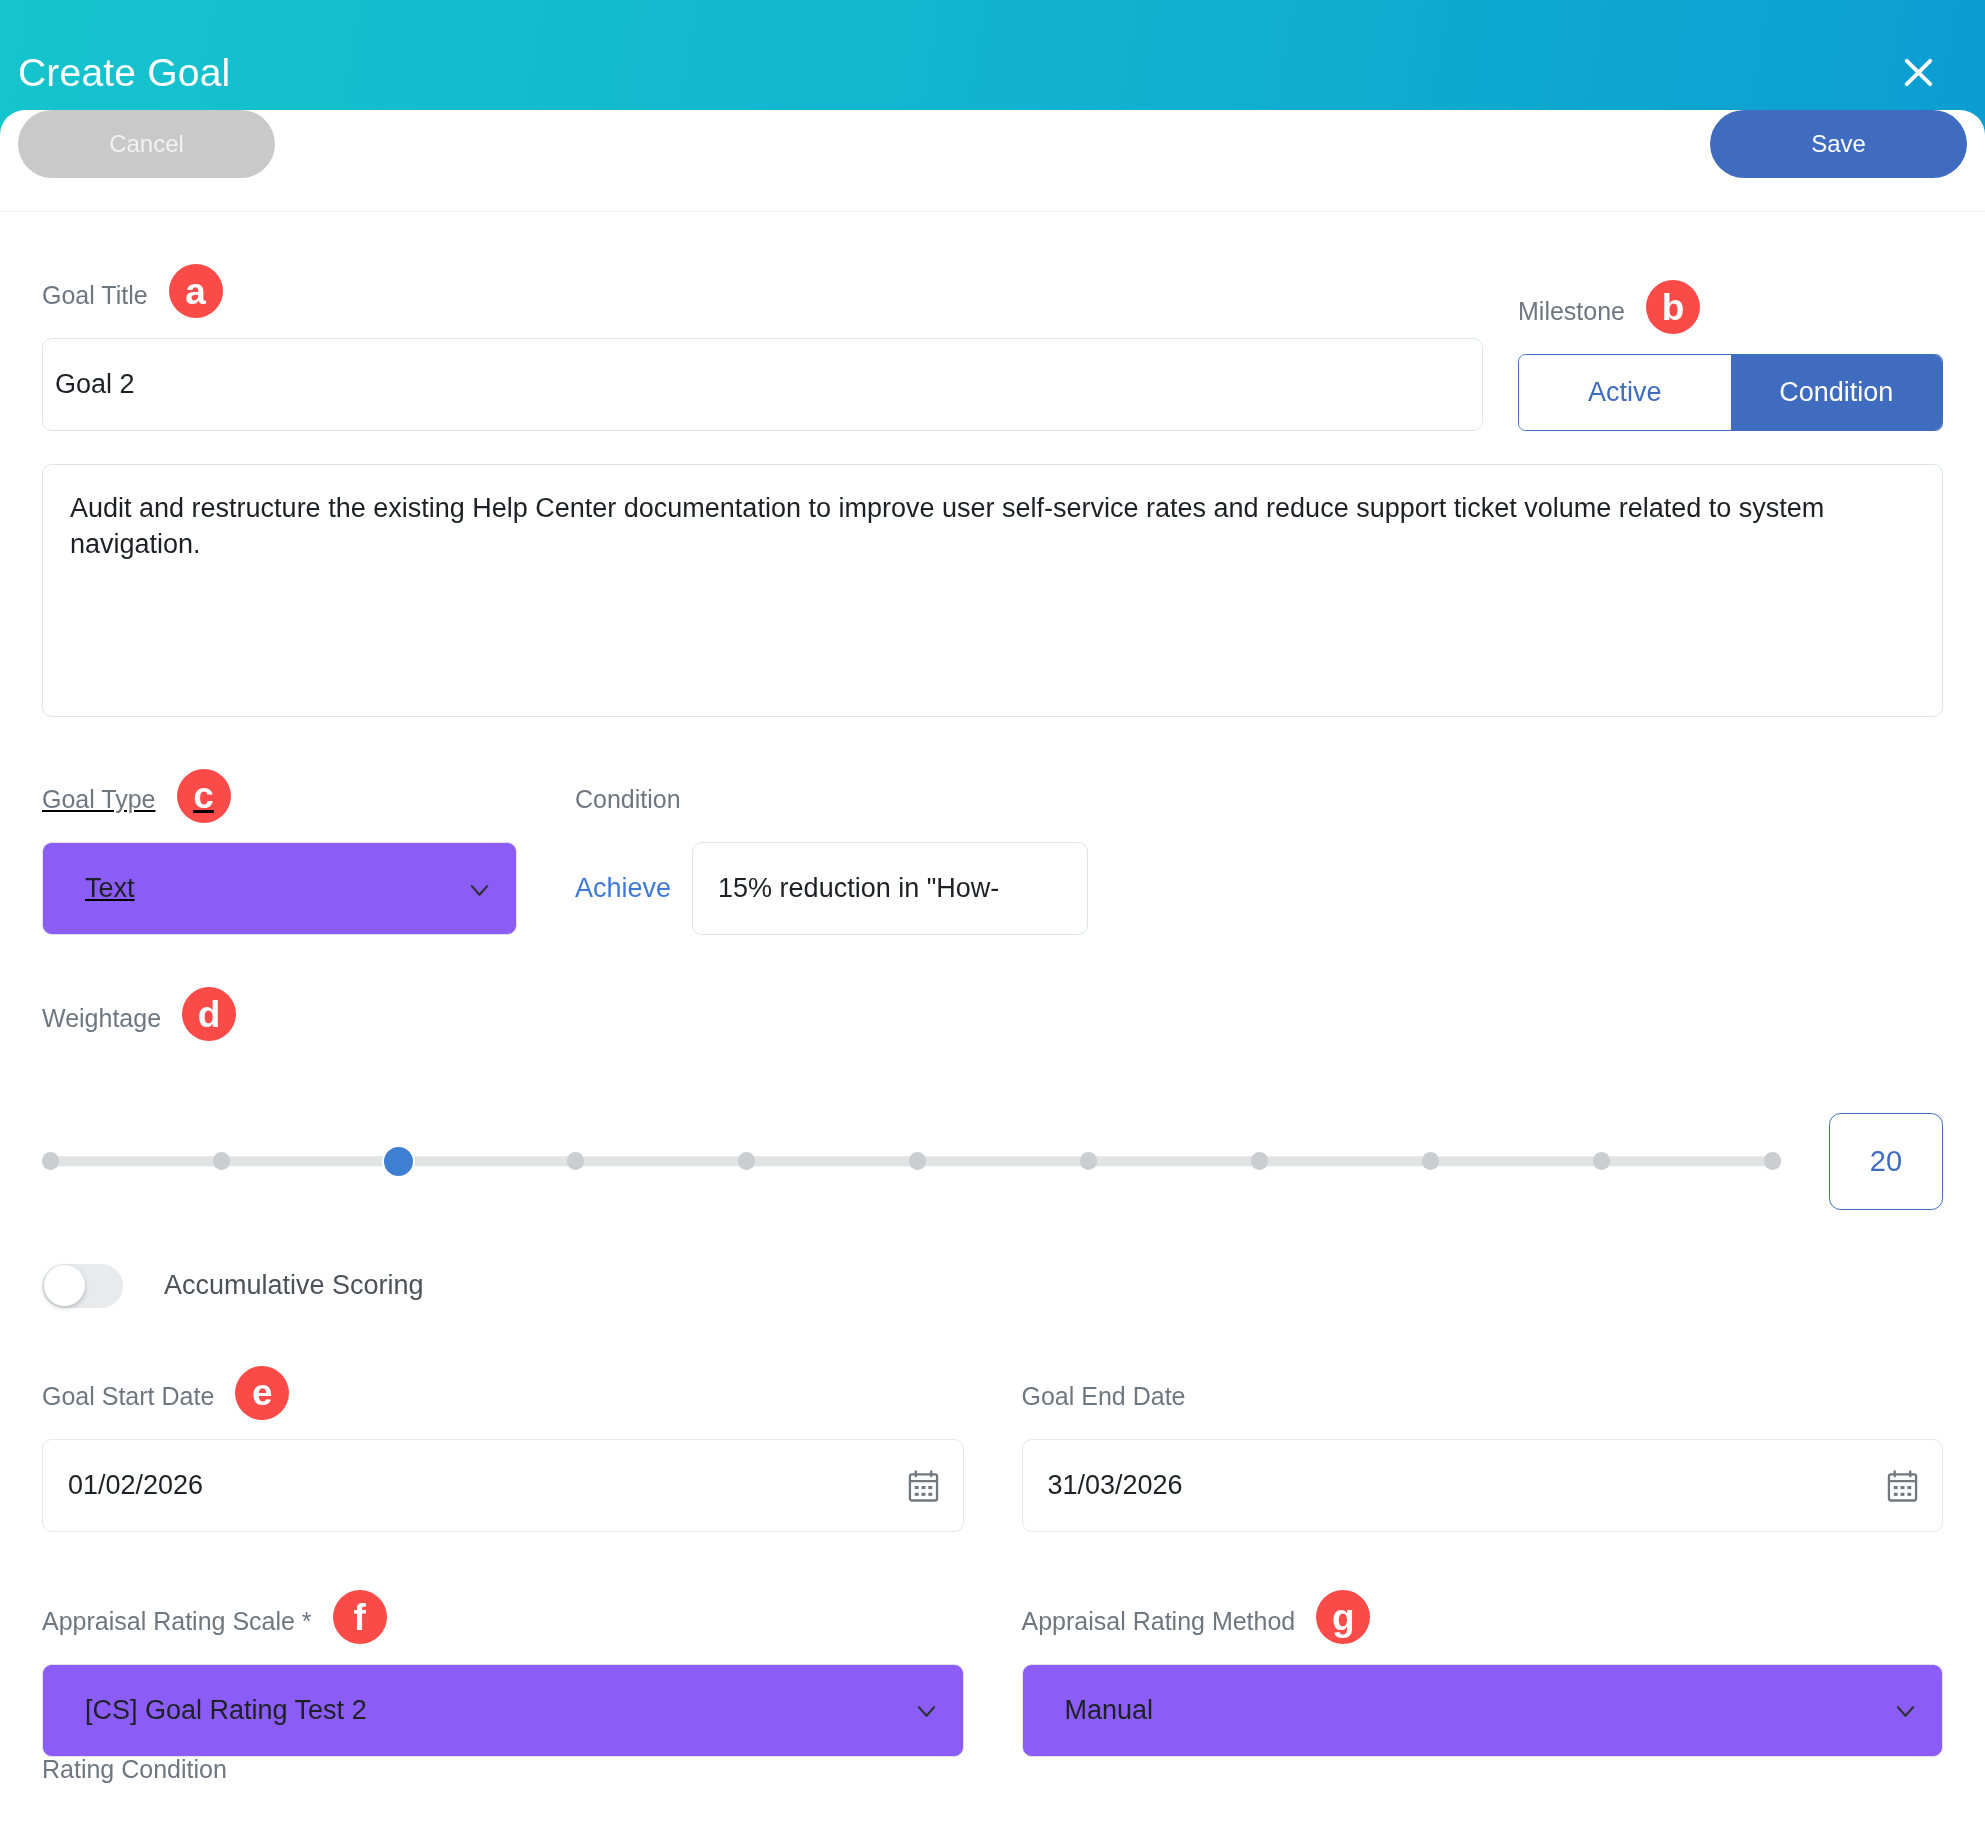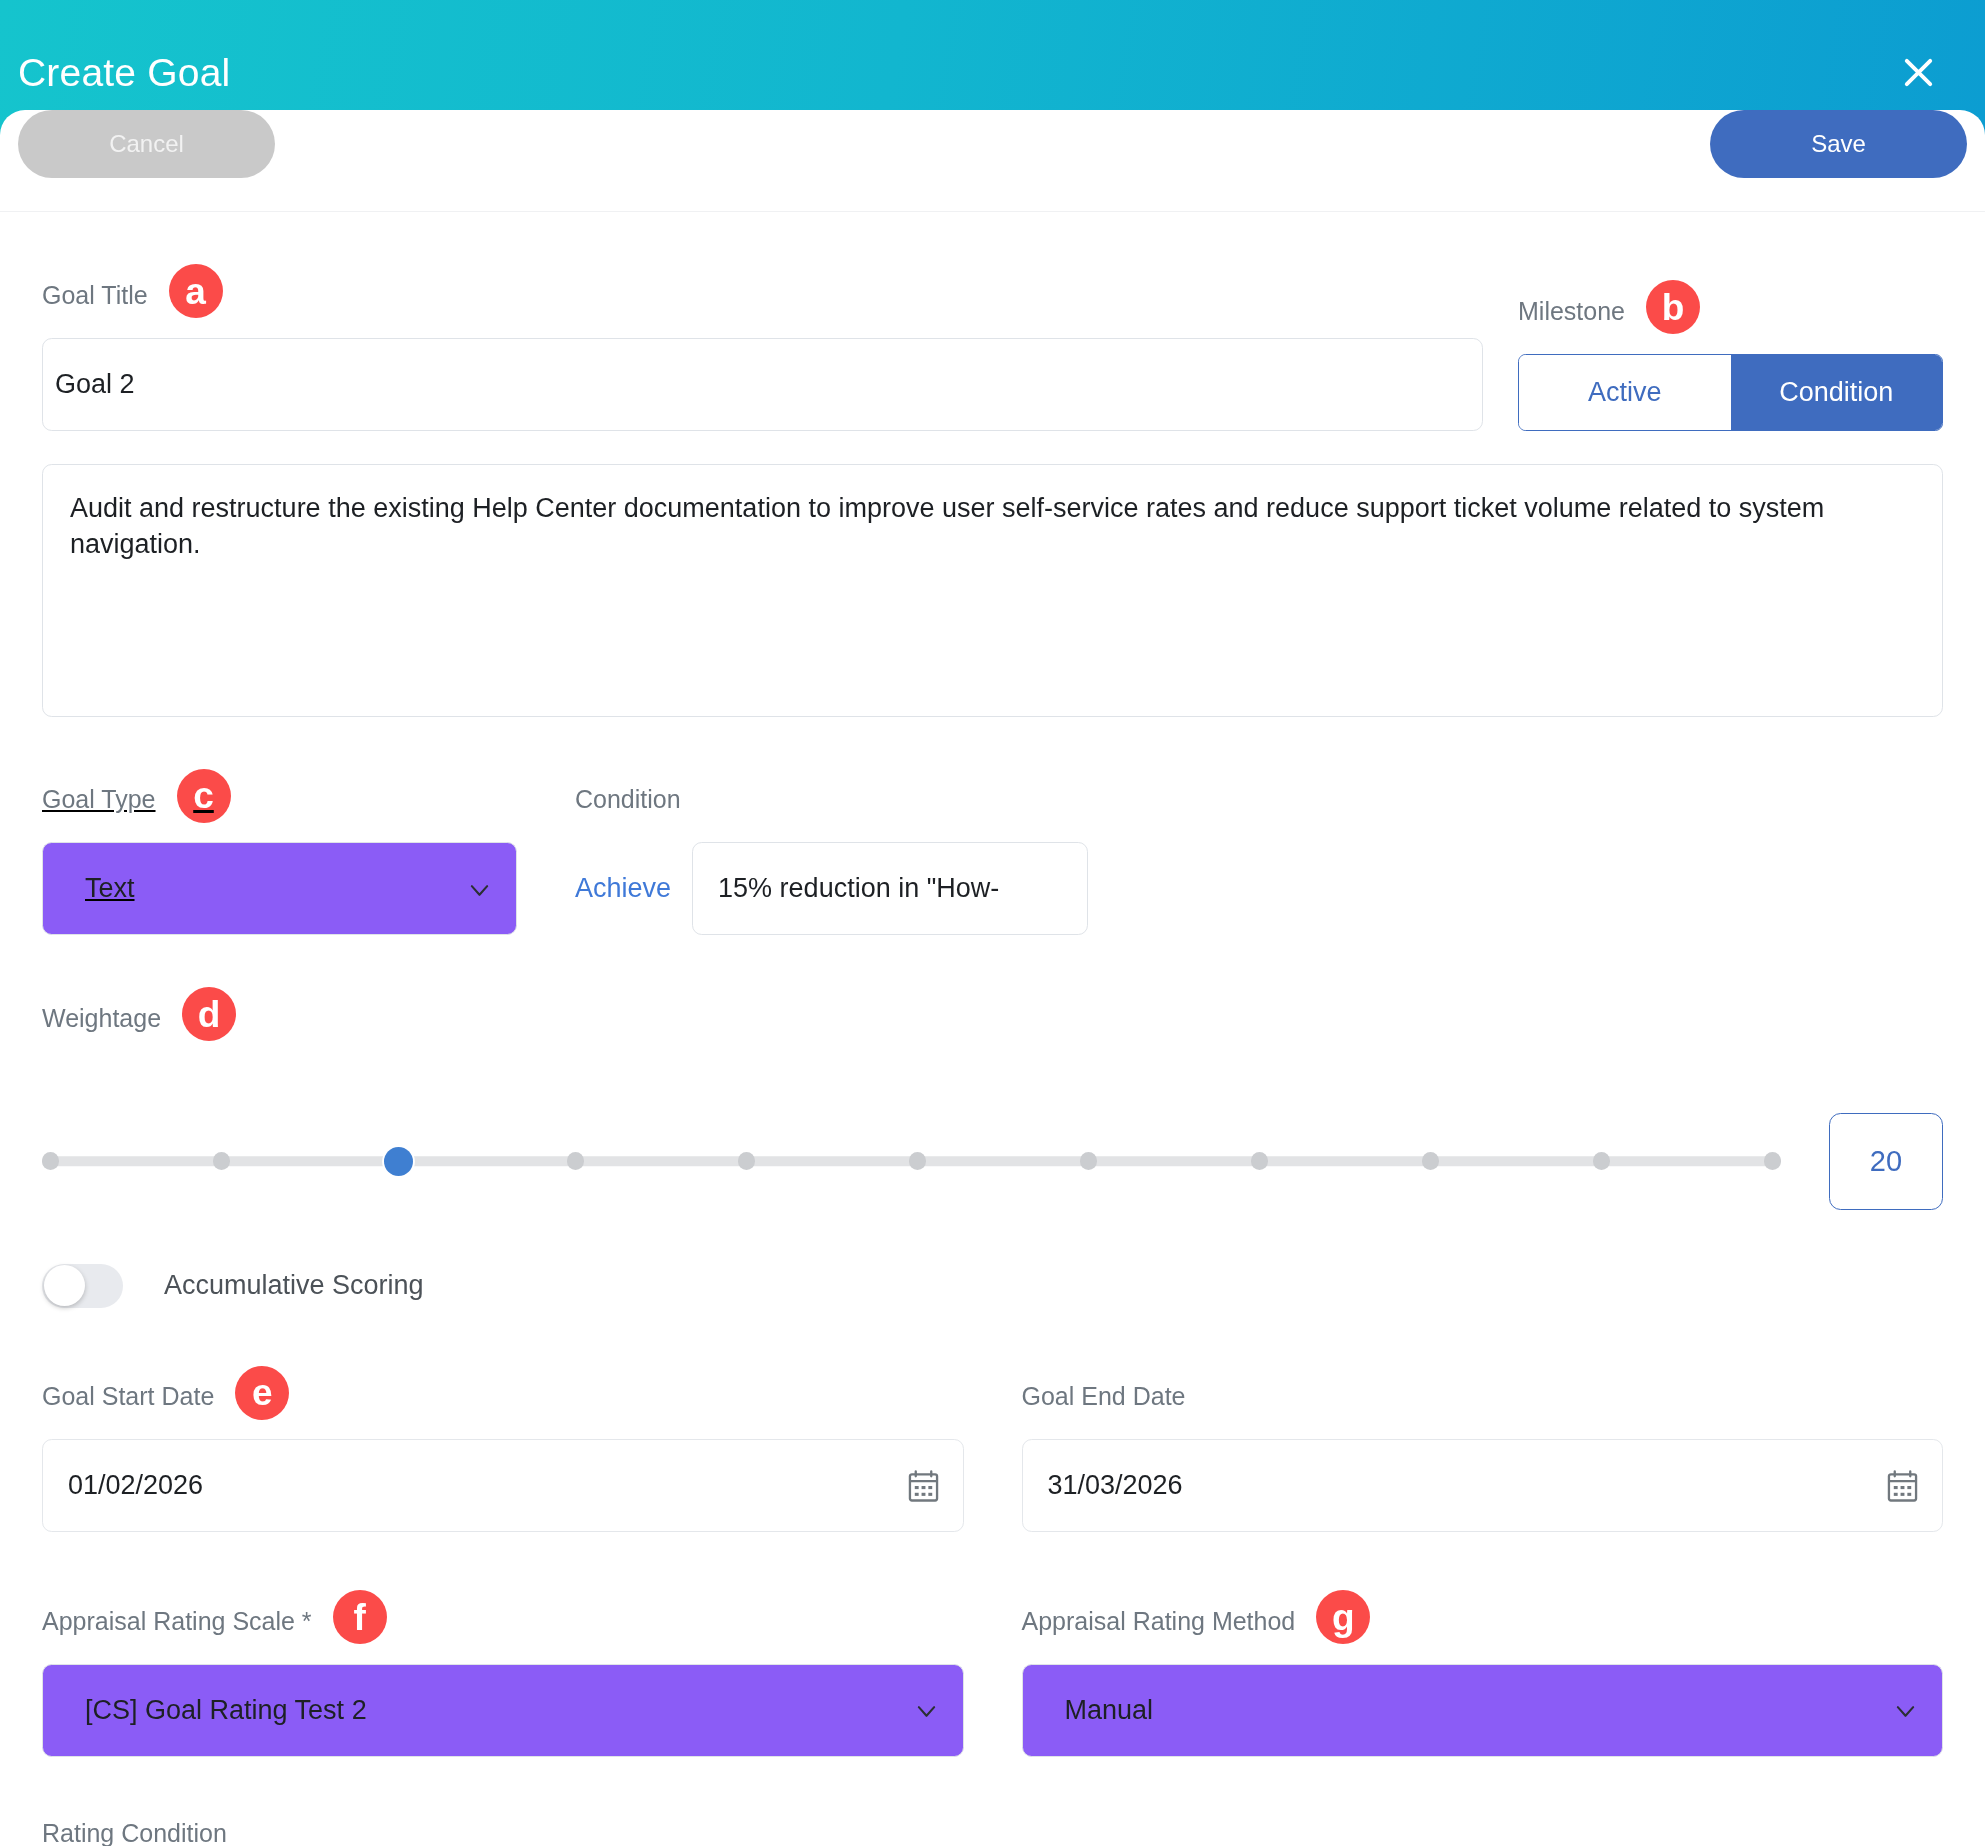--- a/index.html
+++ b/index.html
@@ -326,21 +326,21 @@
   }
   .cal-icon {
     position: absolute;
     right: 25px;
     top: 50%;
     transform: translateY(-50%);
     width: 31px; height: 33px;
     cursor: pointer;
   }
 
-  .bottom-label { padding-top: 64px; }
+  .bottom-label { }
 </style>
 </head>
 <body>
 
 <div class="dialog">
 
   <div class="dlg-header">
     <div class="dlg-title">Create Goal</div>
     <div class="close-btn">
       <svg width="39" height="39" viewBox="0 0 40 40" aria-hidden="true">

